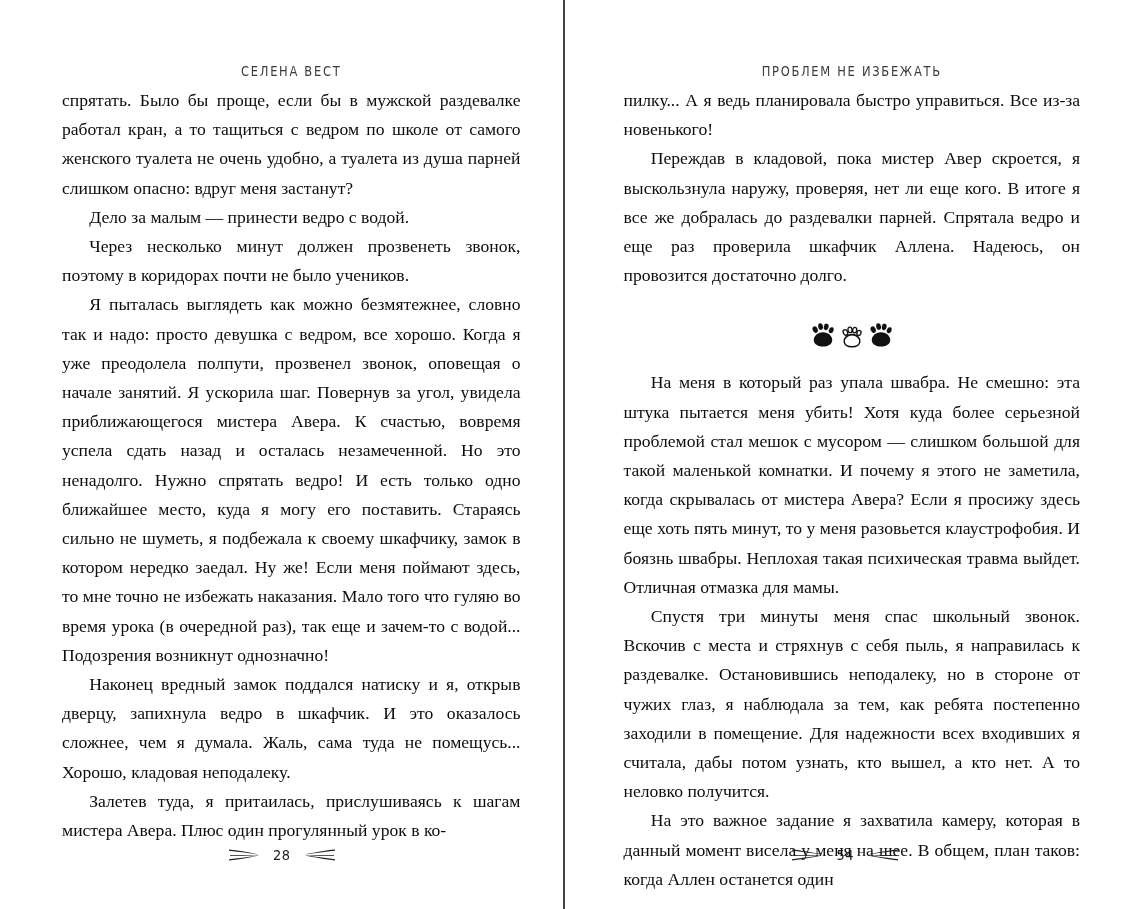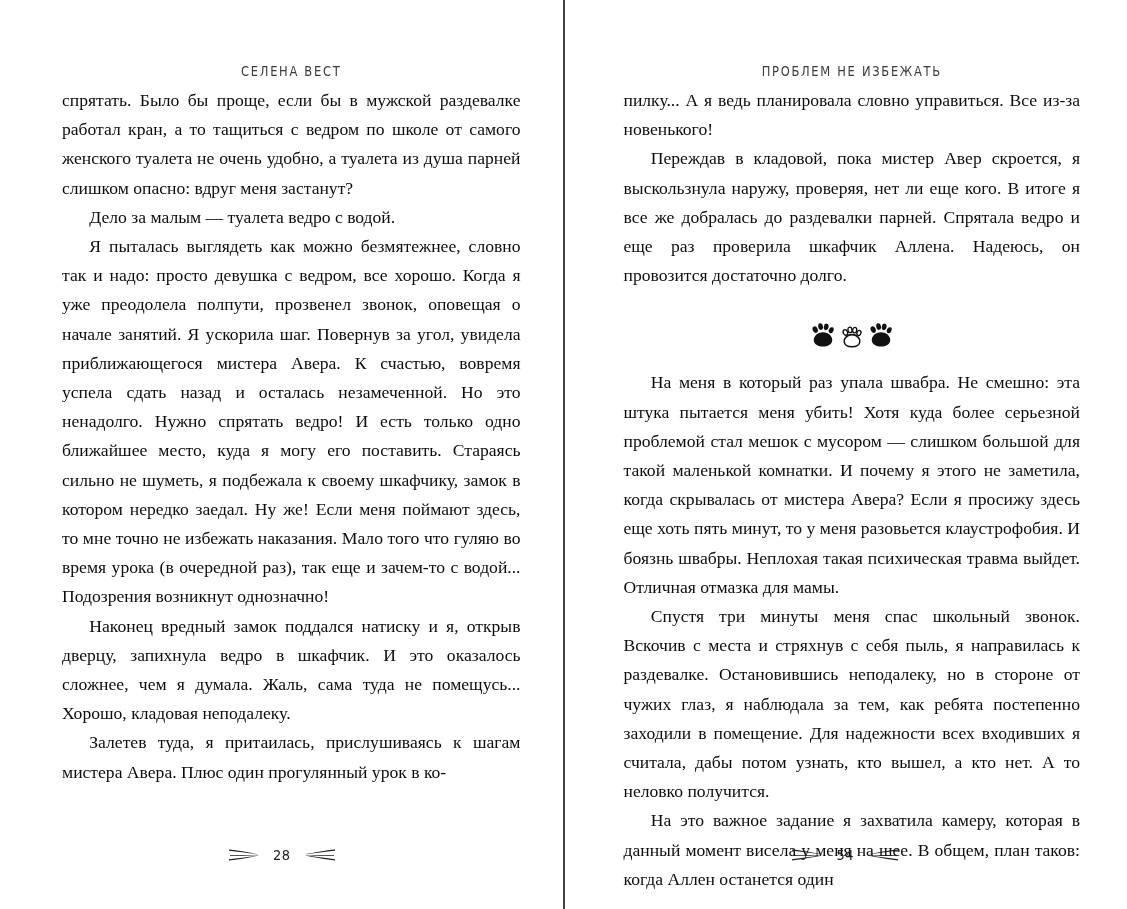--- a/index.html
+++ b/index.html
@@ -115,21 +115,22 @@
 <div class="spread">
 
   <div class="gutter"></div>
 
   <div class="page page-left">
 
     <div class="running-head">СЕЛЕНА ВЕСТ</div>
 
     <div class="body-text">
       <p>спрятать. Было бы проще, если бы в мужской раздевалке работал кран, а то тащиться с ведром по школе от самого женского туалета не очень удобно, а туалета из душа парней слишком опасно: вдруг меня застанут?</p>
-      <p class="ind">Дело за малым — туалета ведро с водой.</p>
+      <p class="ind">Дело за малым — принести ведро с водой.</p>
+      <p class="ind">Через несколько минут должен прозвенеть звонок, поэтому в коридорах почти не было учеников.</p>
       <p class="ind">Я пыталась выглядеть как можно безмятежнее, словно так и надо: просто девушка с ведром, все хорошо. Когда я уже преодолела полпути, прозвенел звонок, оповещая о начале занятий. Я ускорила шаг. Повернув за угол, увидела приближающегося мистера Авера. К счастью, вовремя успела сдать назад и осталась незамеченной. Но это ненадолго. Нужно спрятать ведро! И есть только одно ближайшее место, куда я могу его поставить. Стараясь сильно не шуметь, я подбежала к своему шкафчику, замок в котором нередко заедал. Ну же! Если меня поймают здесь, то мне точно не избежать наказания. Мало того что гуляю во время урока (в очередной раз), так еще и зачем-то с водой... Подозрения возникнут однозначно!</p>
       <p class="ind">Наконец вредный замок поддался натиску и я, открыв дверцу, запихнула ведро в шкафчик. И это оказалось сложнее, чем я думала. Жаль, сама туда не помещусь... Хорошо, кладовая неподалеку.</p>
       <p class="ind">Залетев туда, я притаилась, прислушиваясь к шагам мистера Авера. Плюс один прогулянный урок в ко-</p>
     </div>
 
     <div class="folio">
       <span>
         <svg width="34" height="16" viewBox="0 0 34 16" aria-hidden="true">
           <path d="M1 2.6 C10 3.4 22 5.6 31 7.4 C22 6.6 10 4.6 1 3.8 Z" fill="#1d1d1f"></path>
           <path d="M2 8.0 C11 8.0 22 8.0 31 8.0 C22 8.8 11 8.8 2 8.8 Z" fill="#1d1d1f"></path>
@@ -146,21 +147,21 @@
       </span>
     </div>
 
   </div>
 
   <div class="page page-right">
 
     <div class="running-head">ПРОБЛЕМ НЕ ИЗБЕЖАТЬ</div>
 
     <div class="body-text">
-      <p>пилку... А я ведь планировала словно управиться. Все из-за новенького!</p>
+      <p>пилку... А я ведь планировала быстро управиться. Все из-за новенького!</p>
       <p class="ind">Переждав в кладовой, пока мистер Авер скроется, я выскользнула наружу, проверяя, нет ли еще кого. В итоге я все же добралась до раздевалки парней. Спрятала ведро и еще раз проверила шкафчик Аллена. Надеюсь, он провозится достаточно долго.</p>
     </div>
 
     <div class="divider">
 
       <svg width="26" height="26" viewBox="0 0 26 26" aria-hidden="true">
         <ellipse cx="5.2" cy="7.6" rx="2.5" ry="3.4" transform="rotate(-24 5.2 7.6)" fill="#111"></ellipse>
         <ellipse cx="10.6" cy="4.6" rx="2.4" ry="3.3" transform="rotate(-9 10.6 4.6)" fill="#111"></ellipse>
         <ellipse cx="16.2" cy="4.9" rx="2.4" ry="3.3" transform="rotate(9 16.2 4.9)" fill="#111"></ellipse>
         <ellipse cx="21.2" cy="8.2" rx="2.3" ry="3.1" transform="rotate(24 21.2 8.2)" fill="#111"></ellipse>

